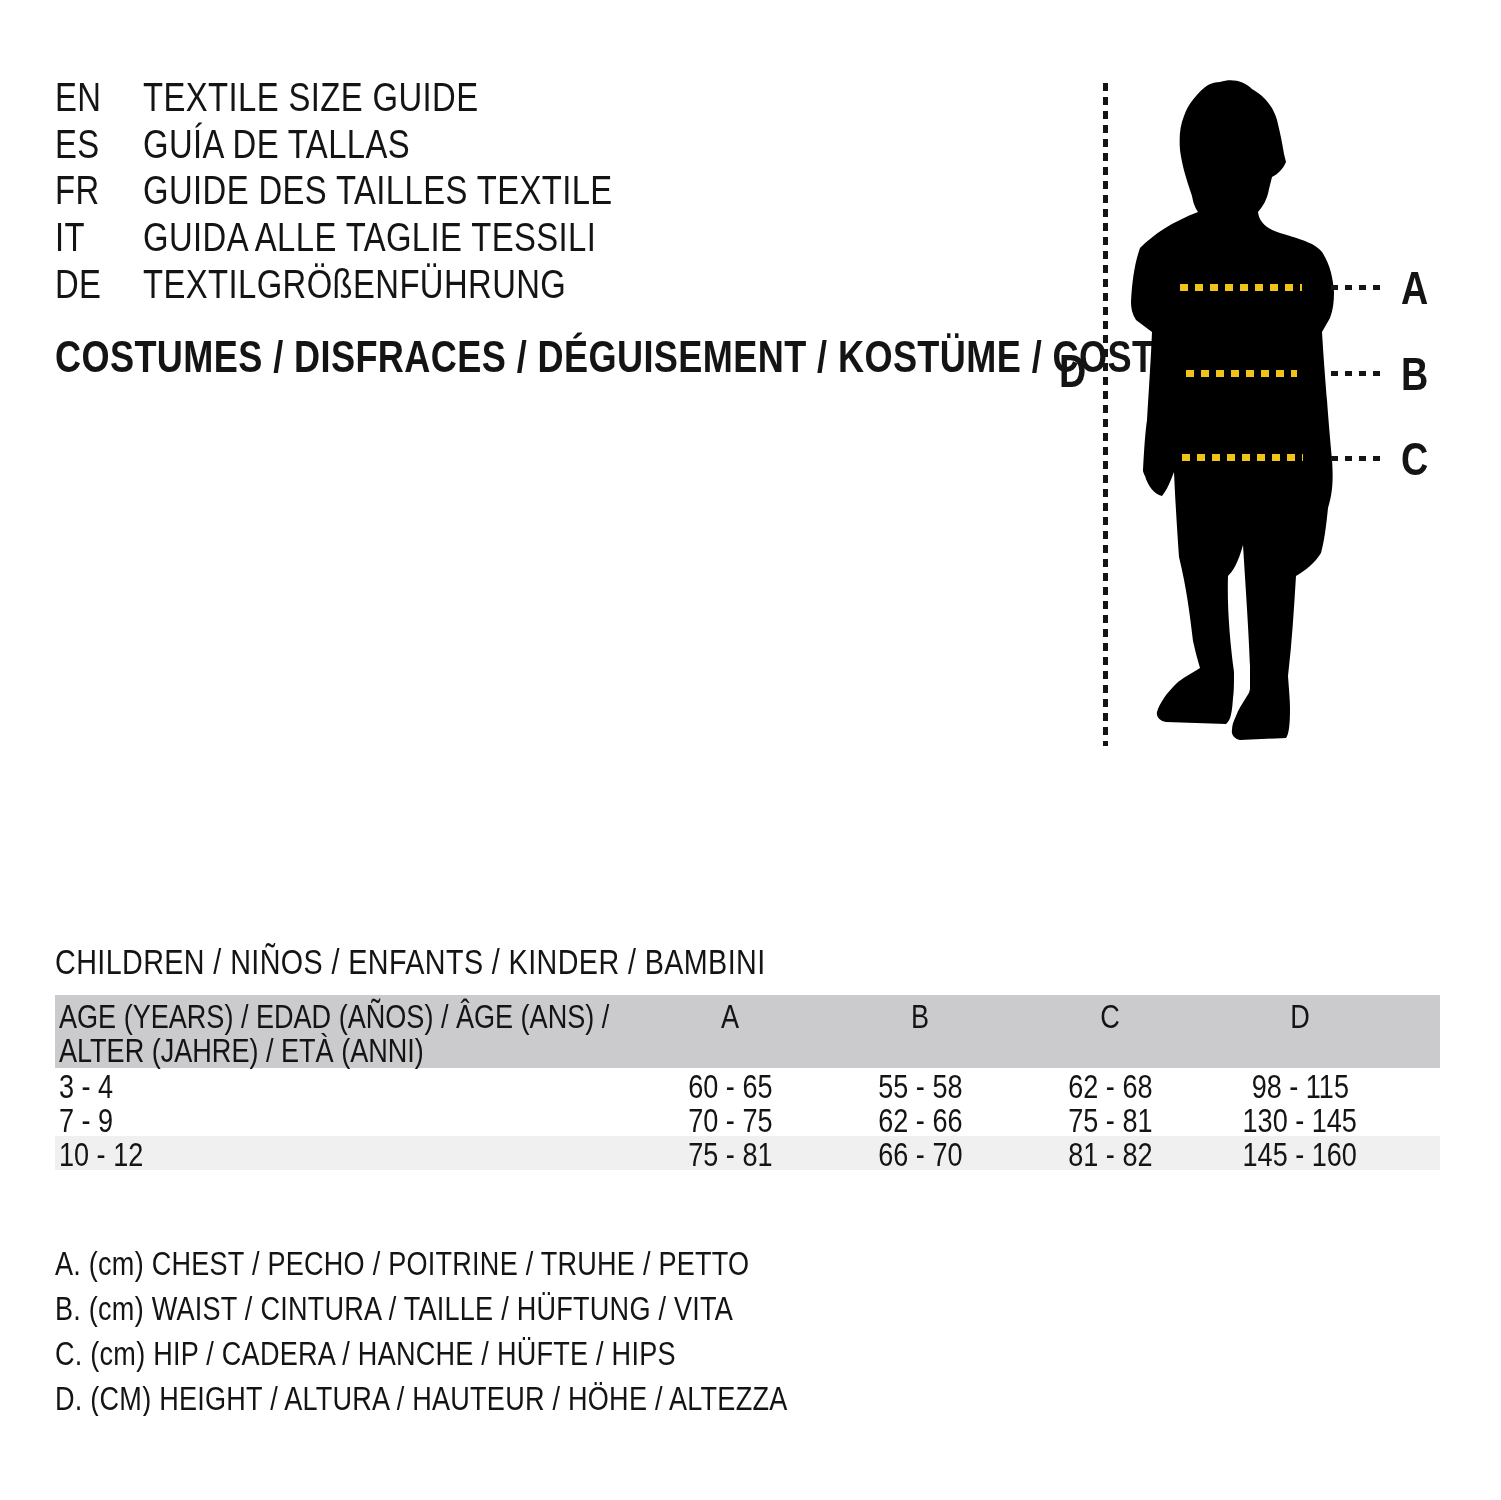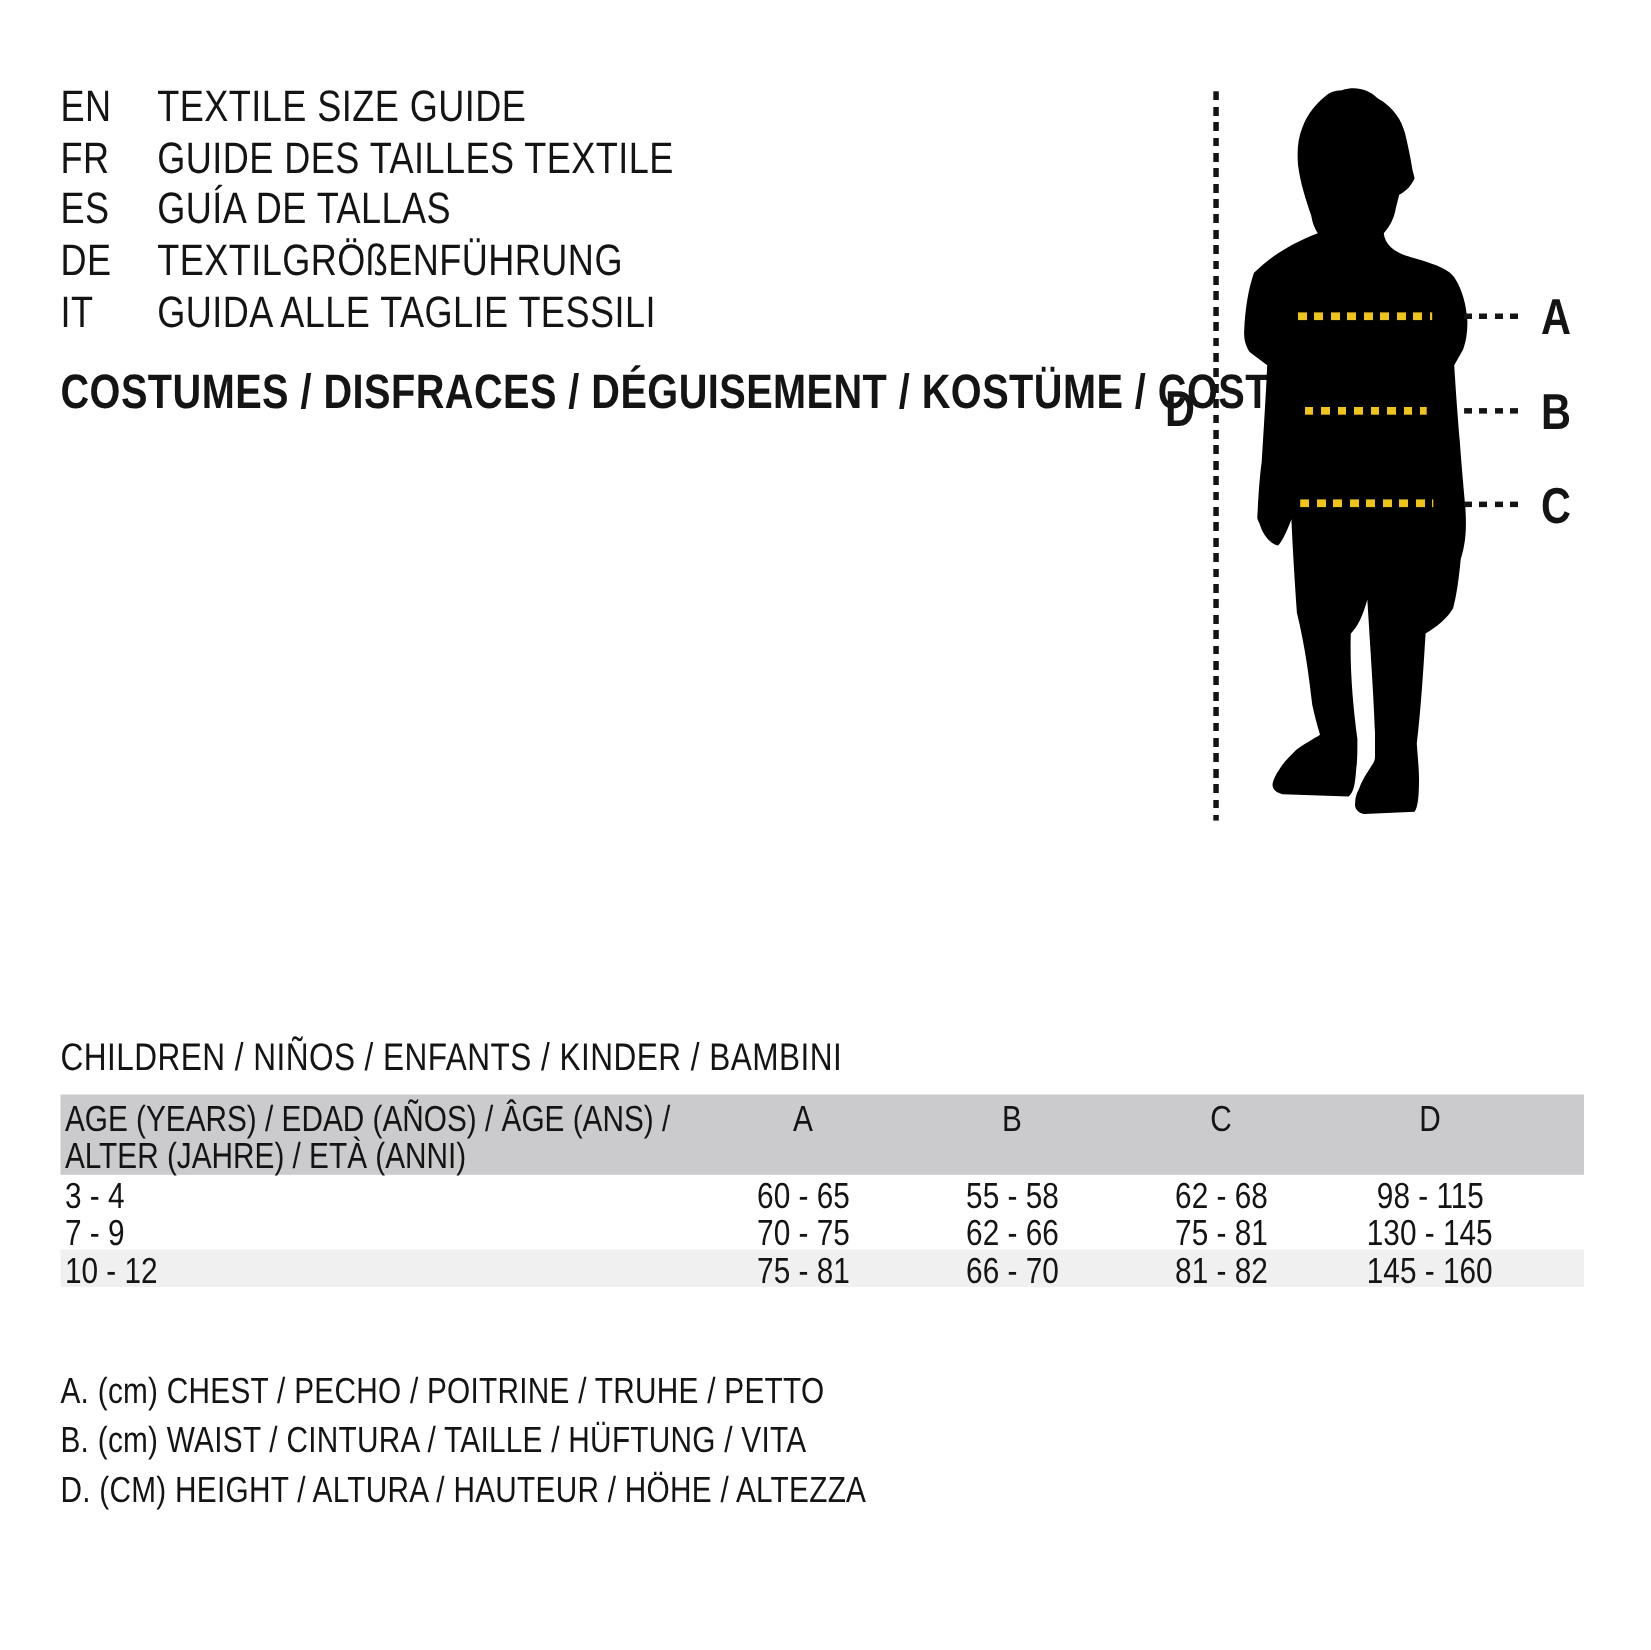--- a/index.html
+++ b/index.html
@@ -73,34 +73,34 @@
 <body>
 
 <div class="canvas">
 
   <section class="lang-list">
     <div class="lang-row">
       <span class="code"><span class="cond">EN</span></span>
       <span class="cond">TEXTILE SIZE GUIDE</span>
     </div>
     <div class="lang-row">
+      <span class="code"><span class="cond">ES</span></span>
+      <span class="cond">GUÍA DE TALLAS</span>
+    </div>
+    <div class="lang-row">
       <span class="code"><span class="cond">FR</span></span>
       <span class="cond">GUIDE DES TAILLES TEXTILE</span>
     </div>
     <div class="lang-row">
-      <span class="code"><span class="cond">ES</span></span>
-      <span class="cond">GUÍA DE TALLAS</span>
+      <span class="code"><span class="cond">IT</span></span>
+      <span class="cond">GUIDA ALLE TAGLIE TESSILI</span>
     </div>
     <div class="lang-row">
       <span class="code"><span class="cond">DE</span></span>
       <span class="cond">TEXTILGRÖßENFÜHRUNG</span>
-    </div>
-    <div class="lang-row">
-      <span class="code"><span class="cond">IT</span></span>
-      <span class="cond">GUIDA ALLE TAGLIE TESSILI</span>
     </div>
   </section>
 
   <div class="category">
     <span class="cond">COSTUMES / DISFRACES / DÉGUISEMENT / KOSTÜME / COSTUMI</span>
   </div>
 
   <div class="figure">
     <div class="dash-v"></div>
 
@@ -254,17 +254,20 @@
   </div>
 
   <section class="legend">
     <div class="legend-item">
         <span class="cond">A. (cm) CHEST / PECHO / POITRINE / TRUHE / PETTO</span>
       </div>
     <div class="legend-item">
         <span class="cond">B. (cm) WAIST / CINTURA / TAILLE / HÜFTUNG / VITA</span>
       </div>
     <div class="legend-item">
+        <span class="cond">C. (cm) HIP / CADERA / HANCHE / HÜFTE / HIPS</span>
+      </div>
+    <div class="legend-item">
         <span class="cond">D. (CM) HEIGHT / ALTURA / HAUTEUR / HÖHE / ALTEZZA</span>
       </div>
   </section>
 
 </div>
 
 </body></html>

